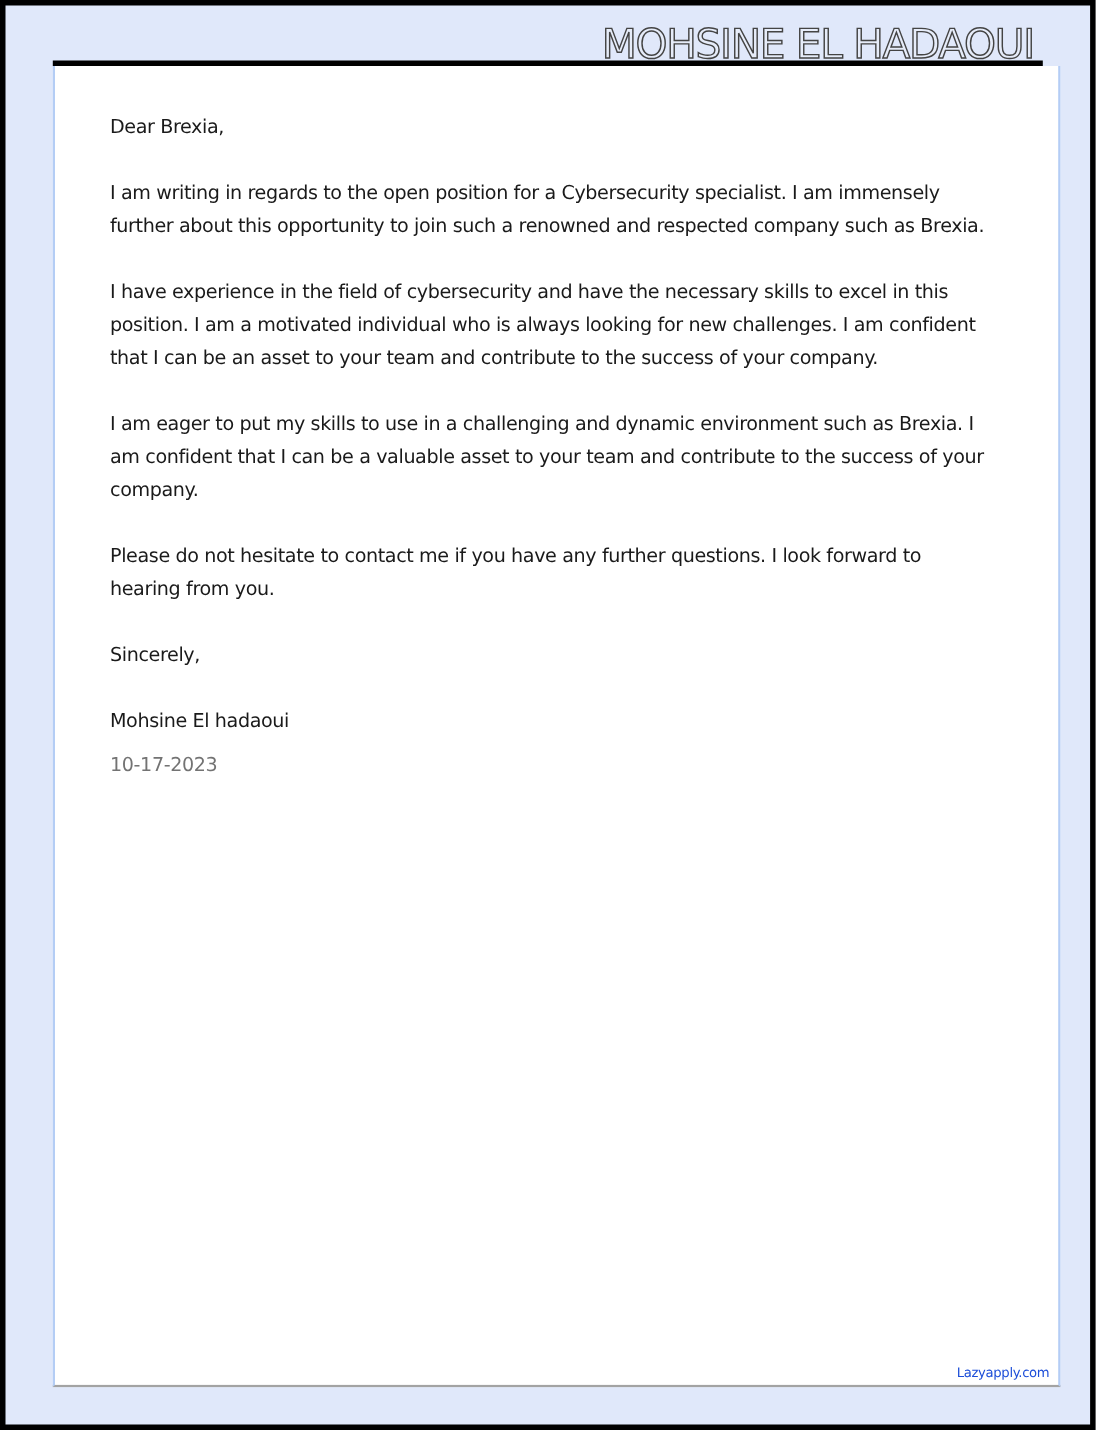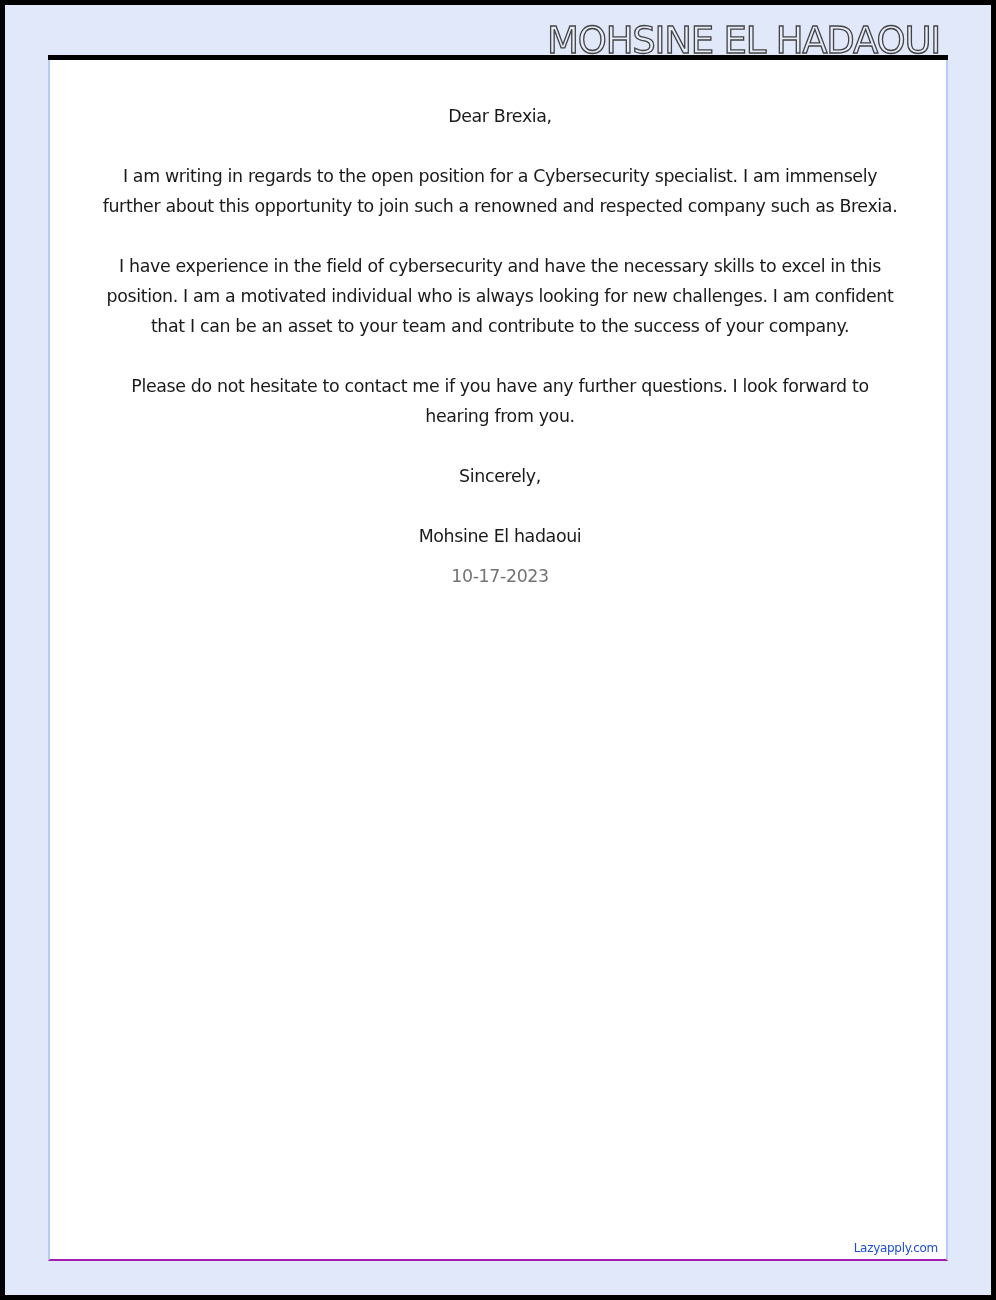--- a/index.html
+++ b/index.html
@@ -14,21 +14,20 @@
       font-family: "DejaVu Sans", sans-serif;
       overflow: hidden;
     }
     .frame {
       position: absolute;
       left: 5px;
       top: 5px;
       width: 986px;
       height: 1290px;
       background: #e0e8fa;
-      text-align: center;
     }
     .title {
       position: absolute;
       right: 51px;
       top: 14px;
       font-family: "DejaVu Sans", sans-serif;
       font-size: 37px;
       line-height: 44px;
       letter-spacing: -1.2px;
       color: #e6ecf9;
@@ -46,21 +45,22 @@
     }
     .page {
       position: absolute;
       left: 43px;
       top: 55px;
       width: 896px;
       height: 1199px;
       background: #ffffff;
       border-left: 2px solid #b4cdf5;
       border-right: 2px solid #b4cdf5;
-      border-bottom: 2px solid #a21caf;
+      border-bottom: 2px solid #a3a3a3;
+      padding-left: 16px;
     }
     .letter {
       position: absolute;
       left: 50px;
       top: 41px;
       width: 800px;
       font-family: "DejaVu Sans", sans-serif;
       font-size: 17.4px;
       line-height: 30px;
       color: #1a1a1a;
@@ -91,20 +91,21 @@
 
 <div class="frame">
   <div class="title">MOHSINE EL HADAOUI</div>
   <div class="topbar"></div>
 
   <div class="page">
     <div class="letter">
       <p>Dear Brexia,</p>
       <p>I am writing in regards to the open position for a Cybersecurity specialist. I am immensely further about this opportunity to join such a renowned and respected company such as Brexia.</p>
       <p>I have experience in the field of cybersecurity and have the necessary skills to excel in this position. I am a motivated individual who is always looking for new challenges. I am confident that I can be an asset to your team and contribute to the success of your company.</p>
+      <p>I am eager to put my skills to use in a challenging and dynamic environment such as Brexia. I am confident that I can be a valuable asset to your team and contribute to the success of your company.</p>
       <p>Please do not hesitate to contact me if you have any further questions. I look forward to hearing from you.</p>
       <p>Sincerely,</p>
       <p class="sig-name">Mohsine El hadaoui</p>
       <p class="date">10-17-2023</p>
     </div>
     <div class="footer">Lazyapply.com</div>
   </div>
 </div>
 
 </body></html>

